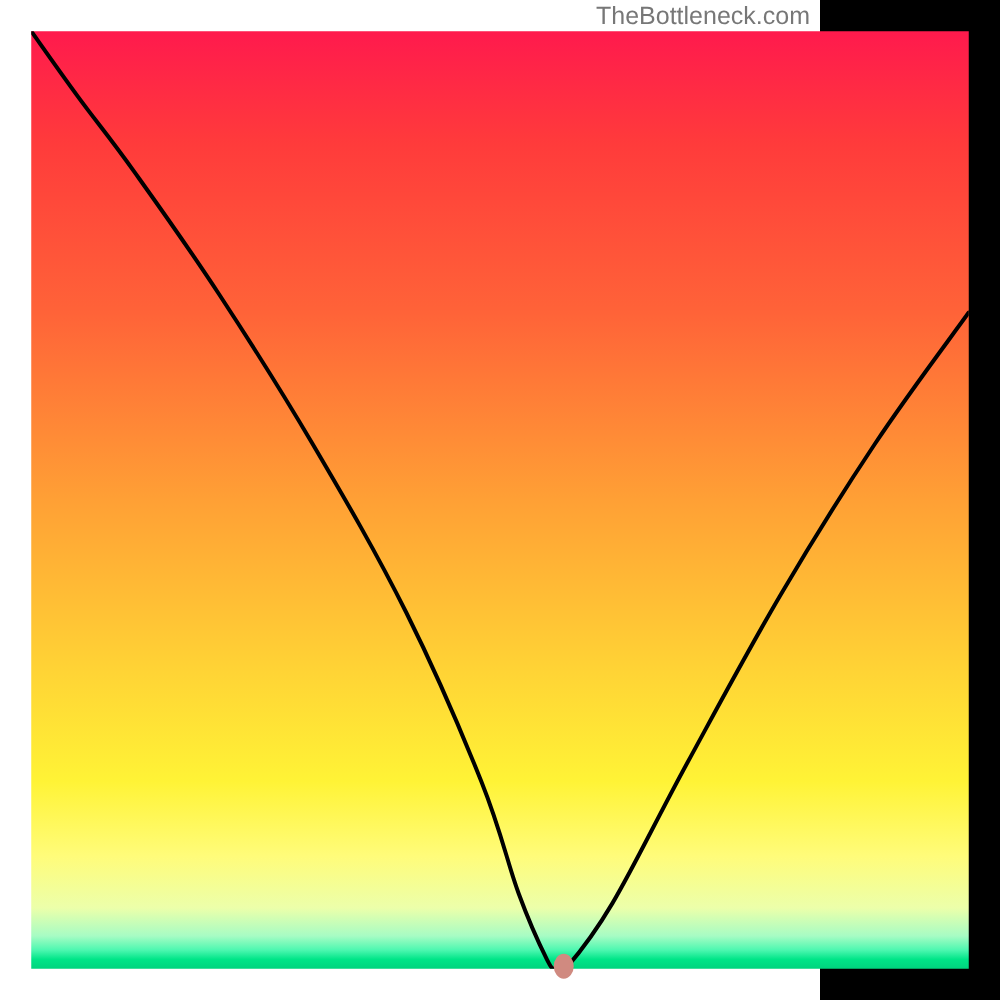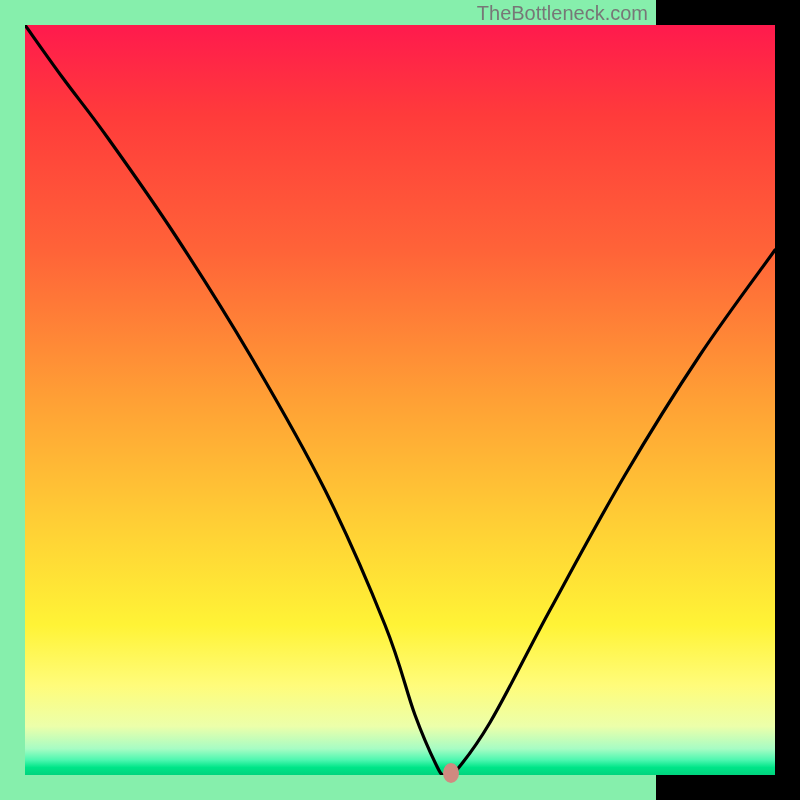--- a/index.html
+++ b/index.html
@@ -7,21 +7,21 @@
     padding: 0;
     background: #000;
     width: 800px;
     height: 800px;
     overflow: hidden;
     font-family: Arial, Helvetica, sans-serif;
   }
   .outer {
     width: 656px;
     height: 800px;
-    background: #86efac;
+    background: #ffffff;
     position: relative;
   }
   .watermark {
     position: absolute;
     top: 2px;
     right: 8px;
     color: #777;
     font-size: 20px;
     font-weight: 500;
     z-index: 10;

